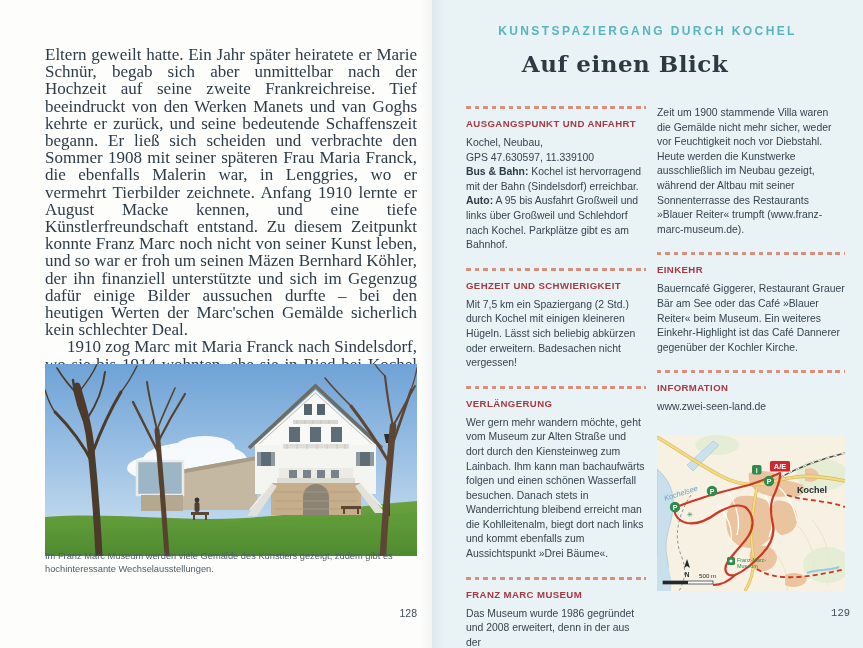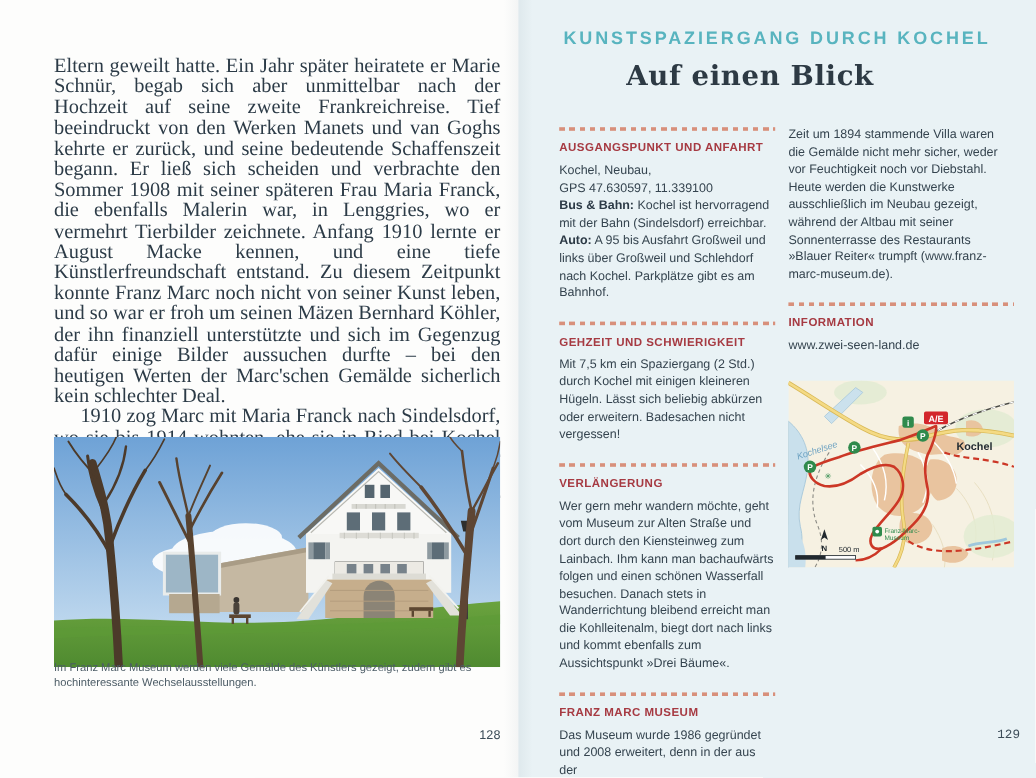--- a/index.html
+++ b/index.html
@@ -15,21 +15,21 @@
   .lp-text p{margin:0;}
   .lp-text p.indent{text-indent:22px;}
   .photo{position:absolute;left:45px;top:364px;width:372px;height:192px;overflow:hidden;}
   .caption{position:absolute;left:45px;top:550px;width:372px;
            font-size:9.3px;line-height:12.5px;color:#4c5c66;}
   .pagenum{position:absolute;top:607px;font-size:10.5px;color:#3c4c58;text-align:right;}
   .pagenum.left{left:45px;width:372px;}
   .pagenum.right{left:460px;width:390px;font-family:Liberation Mono, monospace;}
   
   .running-head{position:absolute;left:432px;top:24px;width:431px;text-align:center;
-                font-size:15px;font-weight:bold;letter-spacing:2.4px;color:#58b4bf;}
+                font-size:12px;font-weight:bold;letter-spacing:2.4px;color:#58b4bf;}
   .aeb-title{position:absolute;left:432px;top:50px;width:386px;text-align:center;
              font-family:"DejaVu Serif",serif;font-weight:700;font-size:23px;
              letter-spacing:.5px;color:#2d3a44;}
   .col{position:absolute;top:106px;}
   .col1{left:466px;width:180px;}
   .col2{left:657px;width:188px;}
   .sec{margin-bottom:15px;}
   .rule{height:3px;margin-bottom:9px;
         background:repeating-linear-gradient(90deg,#d8907b 0 4.5px,rgba(0,0,0,0) 4.5px 8.5px);}
   .sec h3{margin:0 0 7px 0;font-size:9.6px;font-weight:bold;letter-spacing:.4px;color:#a63a42;}
@@ -224,21 +224,26 @@
       <p class="body">Wer gern mehr wandern möchte, geht vom Museum zur Alten Straße und dort durch den Kiensteinweg zum Lainbach. Ihm kann man bachaufwärts folgen und einen schönen Wasserfall besuchen. Danach stets in Wanderrichtung bleibend erreicht man die Kohlleitenalm, biegt dort nach links und kommt ebenfalls zum Aussichtspunkt »Drei Bäume«.</p>
     </div>
     <div class="sec">
       <div class="rule"></div>
       <h3>FRANZ MARC MUSEUM</h3>
       <p class="body">Das Museum wurde 1986 gegründet und 2008 erweitert, denn in der aus der</p>
     </div>
   </div>
 
   <div class="col col2">
-    <p class="cont">Zeit um 1894 stammende Villa waren die Gemälde nicht mehr sicher, weder vor Feuchtigkeit noch vor Diebstahl. Heute werden die Kunstwerke ausschließlich im Neubau gezeigt, während der Altbau mit seiner Sonnenterrasse des Restaurants »Blauer Reiter« trumpft (www.franz-marc-museum.de).</p>
+    <p class="cont">Zeit um 1900 stammende Villa waren die Gemälde nicht mehr sicher, weder vor Feuchtigkeit noch vor Diebstahl. Heute werden die Kunstwerke ausschließlich im Neubau gezeigt, während der Altbau mit seiner Sonnenterrasse des Restaurants »Blauer Reiter« trumpft (www.franz-marc-museum.de).</p>
+    <div class="sec">
+      <div class="rule"></div>
+      <h3>EINKEHR</h3>
+      <p class="body">Bauerncafé Giggerer, Restaurant Grauer Bär am See oder das Café »Blauer Reiter« beim Museum. Ein weiteres Einkehr-Highlight ist das Café Dannerer gegenüber der Kochler Kirche.</p>
+    </div>
     <div class="sec">
       <div class="rule"></div>
       <h3>INFORMATION</h3>
       <p class="body">www.zwei-seen-land.de</p>
     </div>
 
     <div class="mapbox">
       <svg width="188" height="156" viewBox="0 0 188 156">
         <rect width="188" height="156" fill="#f6f1e2"></rect>
 

